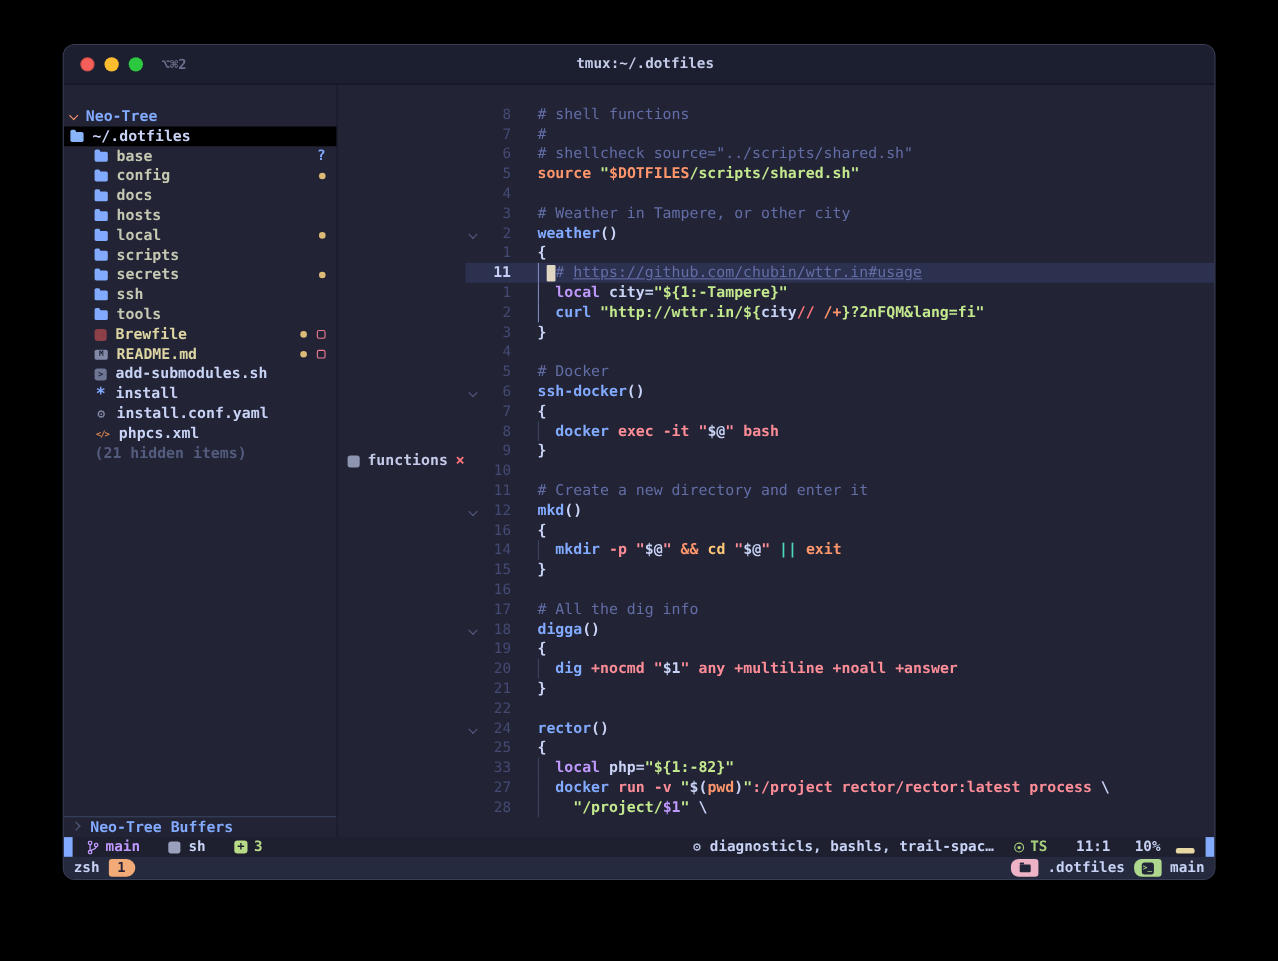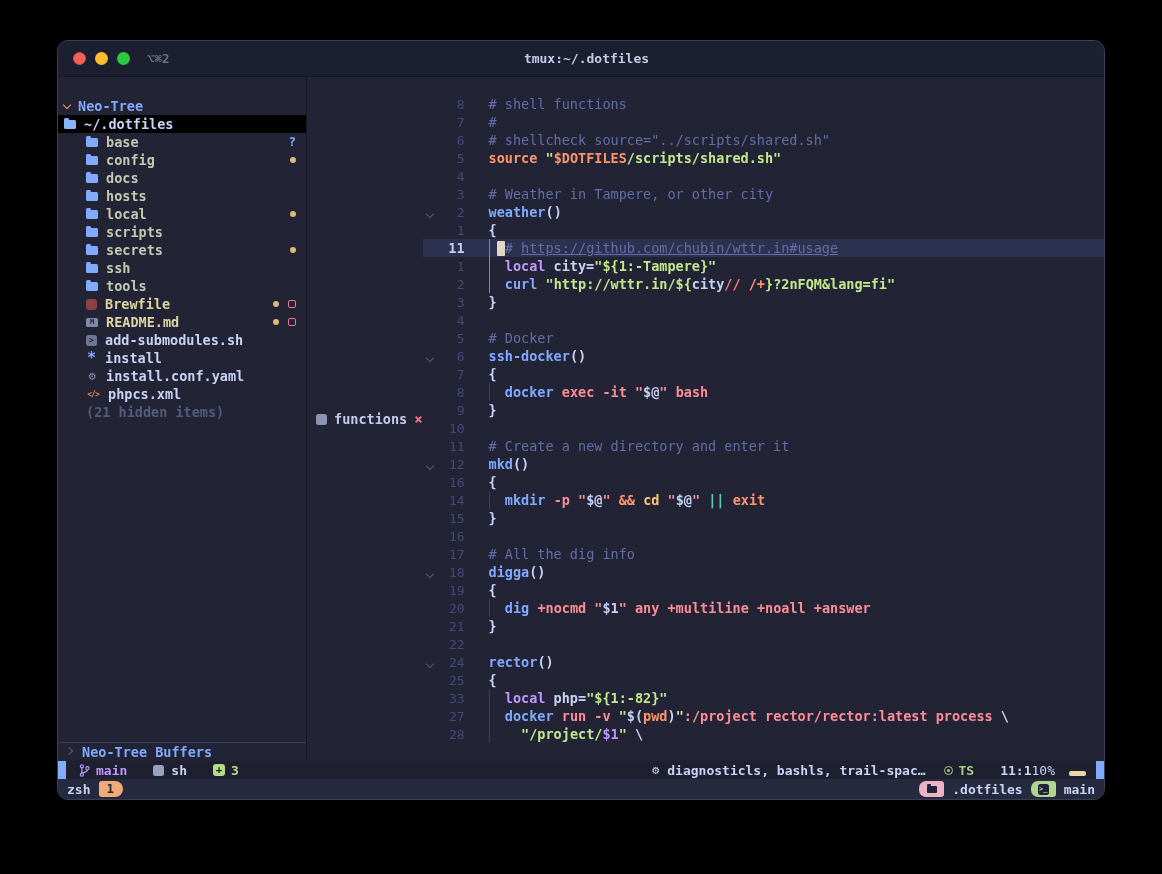--- a/index.html
+++ b/index.html
@@ -103,21 +103,21 @@
   .ic-diffadd{width:12px;height:12px;background:#b8db87;border-radius:3px;color:#1e2030;
               font-size:11px;font-weight:700;line-height:12px;text-align:center;}
   .sl-right{margin-left:auto;display:flex;align-items:center;}
   .sl-lsp{display:flex;align-items:center;gap:8px;font-weight:600;}
   .ic-lsp{color:#c8d3f5;font-size:12px;}
   .sl-ts{display:flex;align-items:center;gap:6px;color:#a8d07c;font-weight:700;margin-left:18px;}
   .ic-ts{width:9px;height:9px;border:1.5px solid #a8d07c;border-radius:50%;box-sizing:border-box;
          display:inline-flex;align-items:center;justify-content:center;}
   .ic-ts::before{content:"";width:3px;height:3px;border-radius:50%;background:#a8d07c;}
   .sl-pos{margin-left:26px;font-weight:600;}
-  .sl-pct{margin-left:0;font-weight:400;}
+  .sl-pct{margin-left:22px;font-weight:700;}
   .sl-mark{width:17px;height:5px;background:#e6d7a3;border-radius:2px;margin:6px 10px 0 14px;}
   
   .tmuxbar{height:20px;background:#262a3e;display:flex;align-items:center;flex:none;
            font-size:13px;color:#c8d3f5;padding:0 9px;}
   .tm-left{display:flex;align-items:center;gap:9px;}
   .tm-zsh{font-weight:600;}
   .tm-pill{background:#f2aa77;color:#2b2438;font-weight:700;border-radius:3px 9px 9px 3px;
            padding:0 9px 0 7px;height:16px;line-height:16px;font-size:12.5px;}
   .tm-right{margin-left:auto;display:flex;align-items:center;gap:8px;}
   .tm-badge{width:25px;height:16px;border-radius:7px 3px 3px 7px;display:inline-flex;

